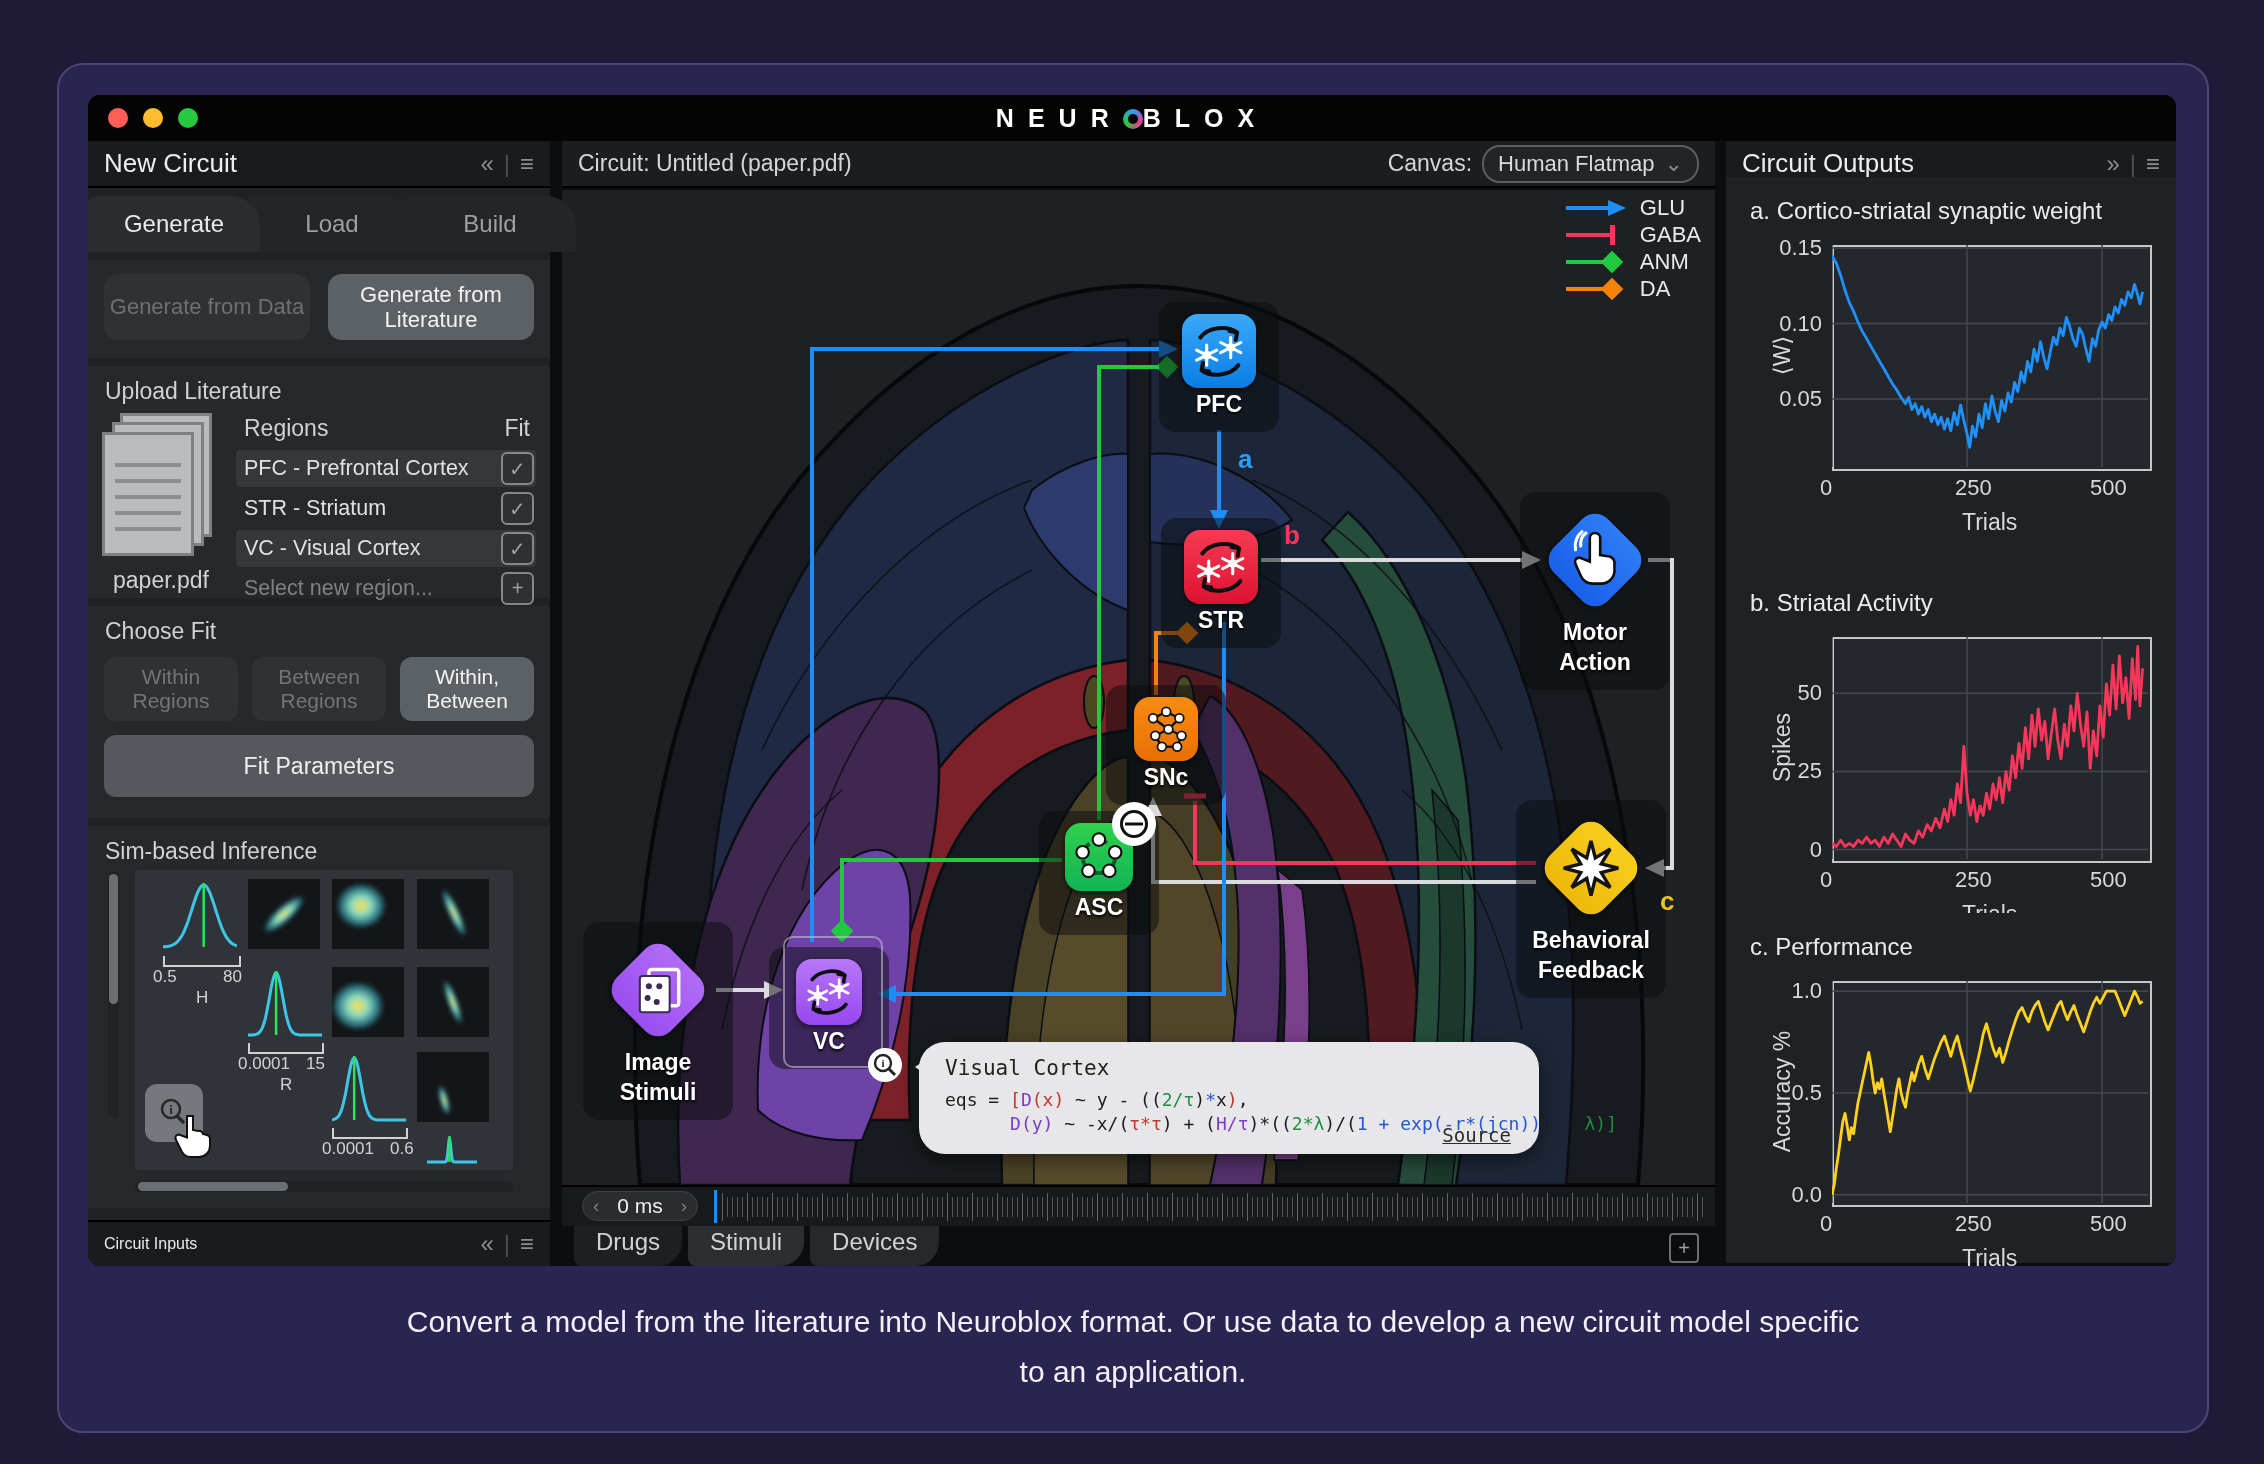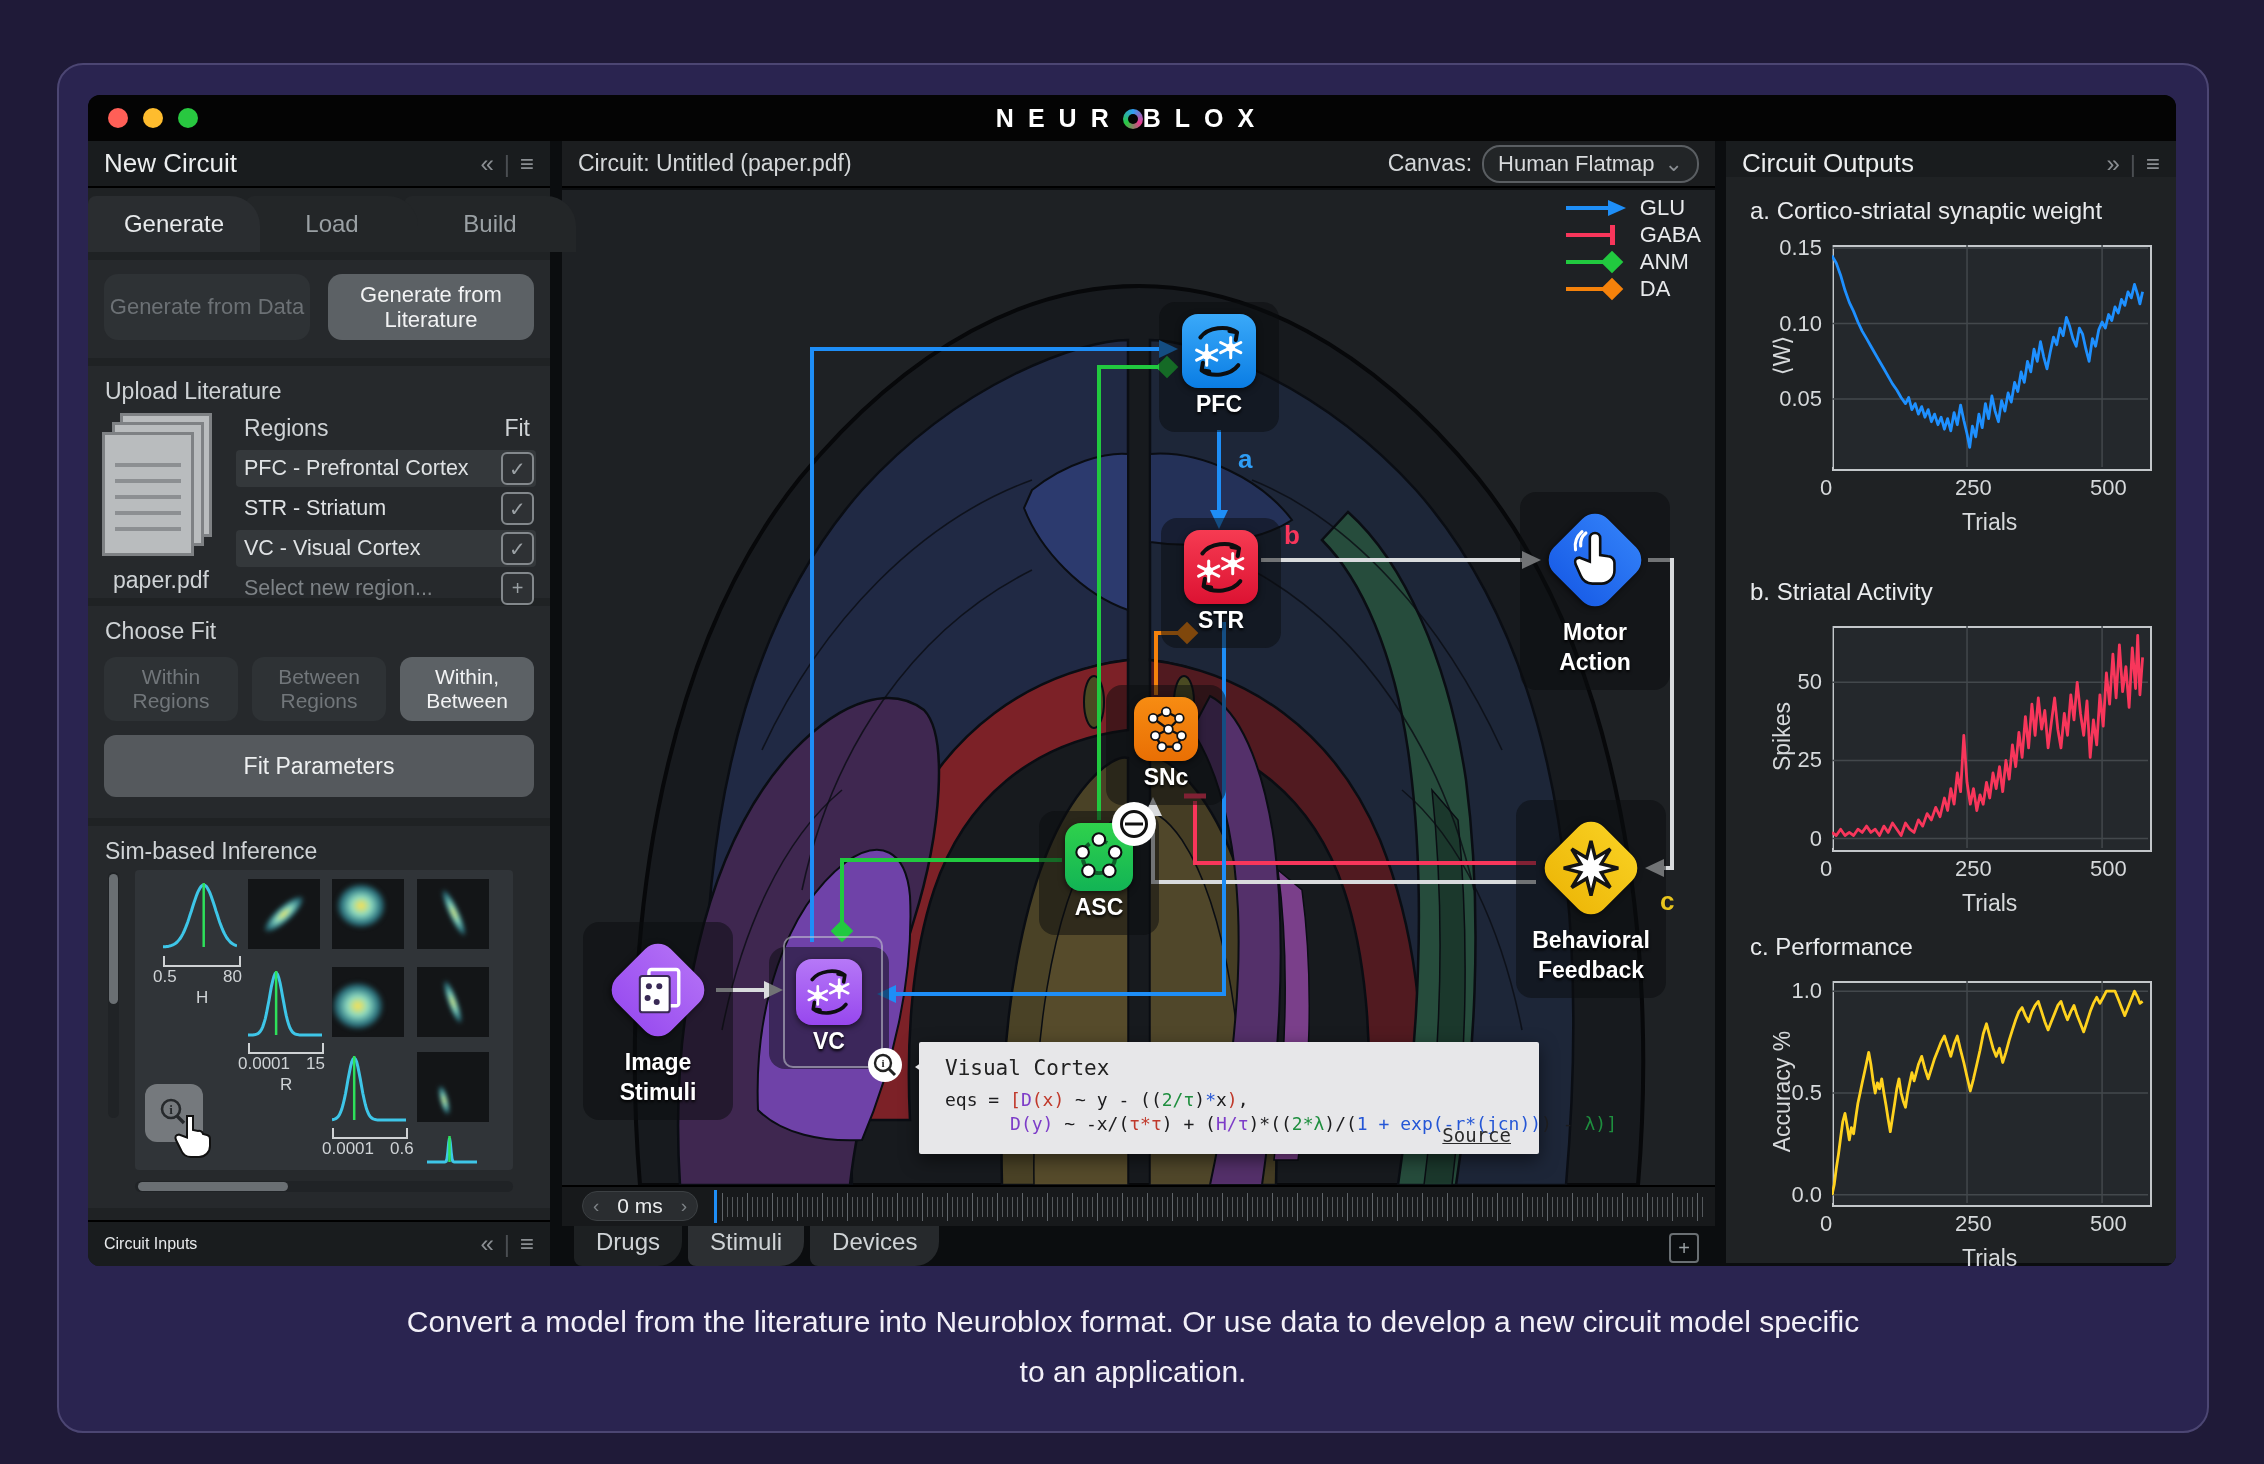--- a/index.html
+++ b/index.html
@@ -89,21 +89,21 @@
   .nsq{position:absolute;border-radius:16px;box-shadow:0 2px 6px rgba(0,0,0,.6);}
   .ndi{position:absolute;border-radius:18px;transform:rotate(45deg);box-shadow:0 2px 6px rgba(0,0,0,.6);}
   .nlabel{position:absolute;text-align:center;font-size:23px;font-weight:bold;color:#fff;z-index:6;
      text-shadow:0 2px 3px #000;line-height:1.3;white-space:pre;}
   .edge-label{position:absolute;font-size:26px;font-weight:bold;z-index:6;}
   .legend{position:absolute;right:14px;top:4px;z-index:7;}
   .leg-row{display:flex;align-items:center;gap:12px;height:27px;}
   .leg-row span{font-size:22px;color:#e8eaec;}
   .sel-box{position:absolute;border:2px solid rgba(200,205,210,.55);border-radius:10px;z-index:6;}
   .badge{position:absolute;z-index:7;background:#fff;border-radius:50%;display:flex;align-items:center;justify-content:center;}
-  .tooltip{position:absolute;left:357px;top:852px;width:620px;height:112px;background:#e7e7e9;border-radius:2px;
+  .tooltip{position:absolute;left:357px;top:852px;width:620px;height:112px;background:#e7e7e9;border-radius:26px;
      z-index:9;box-shadow:0 6px 18px rgba(0,0,0,.5);font-family:"DejaVu Sans Mono",monospace;color:#222;}
   .tooltip::before{content:"";position:absolute;left:-15px;top:14px;border:11px solid transparent;border-right:16px solid #e7e7e9;}
   .tt-title{font-size:21px;padding:14px 0 0 26px;}
   .tt-code{font-size:18px;padding:8px 0 0 26px;line-height:1.35;white-space:pre;}
   .tt-src{position:absolute;right:28px;bottom:8px;font-size:19px;text-decoration:underline;color:#2a2a2a;margin-left:36px;}
   .timeline{position:absolute;left:0;top:1044px;width:1153px;height:39px;background:#17191b;border-top:2px solid #000;}
   .timepill{position:absolute;left:20px;top:4px;width:116px;height:30px;background:#2a2d30;border:1px solid #3c4043;
      border-radius:16px;color:#eceeef;font-size:21px;display:flex;align-items:center;justify-content:space-between;padding:0 10px;box-sizing:border-box;}
   .timepill .chv{color:#7d8286;font-size:19px;}
   .cursorline{position:absolute;left:152px;top:3px;width:3px;height:33px;background:#1e8ef7;}
@@ -600,21 +600,21 @@
               <div class="ytick" style="left:34px;top:151.0408163265306px">0.05</div>
               <div class="ytick" style="left:34px;top:75.53061224489795px">0.10</div>
               <div class="ytick" style="left:34px;top:0.020408163265301482px">0.15</div>
               <div class="xtick" style="left:94px;top:240px">0</div>
               <div class="xtick" style="left:229.04273504273505px;top:240px">250</div>
               <div class="xtick" style="left:364.0854700854701px;top:240px">500</div>
               <div class="ylab" style="left:-44px;top:107px;width:200px;text-align:center">⟨W⟩</div>
               <div class="xlab" style="left:236px;top:274px">Trials</div>
             </div>
           </div>
-          <div class="out-sec" style="top:417px;height:423px">
+          <div class="out-sec" style="top:428px;height:423px">
             <div class="chart-title">b. Striatal Activity</div>
             <div class="chart-wrap" style="position:absolute;left:0;top:58px;width:450px;height:297px">
               <div class="plotbox" style="left:106px;top:10px;width:316px;height:222px"></div>
               <svg width="316" height="222" viewBox="0 0 316 222" style="position:absolute;left:106px;top:10px">
                 <line x1="0" y1="212.61971830985917" x2="316" y2="212.61971830985917" stroke="#43484c" stroke-width="1.5"></line>
                 <line x1="0" y1="134.45070422535213" x2="316" y2="134.45070422535213" stroke="#43484c" stroke-width="1.5"></line>
                 <line x1="0" y1="56.28169014084506" x2="316" y2="56.28169014084506" stroke="#43484c" stroke-width="1.5"></line>
                 <line x1="0" y1="0" x2="0" y2="222" stroke="#43484c" stroke-width="1.5"></line>
                 <line x1="135.04273504273505" y1="0" x2="135.04273504273505" y2="222" stroke="#43484c" stroke-width="1.5"></line>
                 <line x1="270.0854700854701" y1="0" x2="270.0854700854701" y2="222" stroke="#43484c" stroke-width="1.5"></line>

